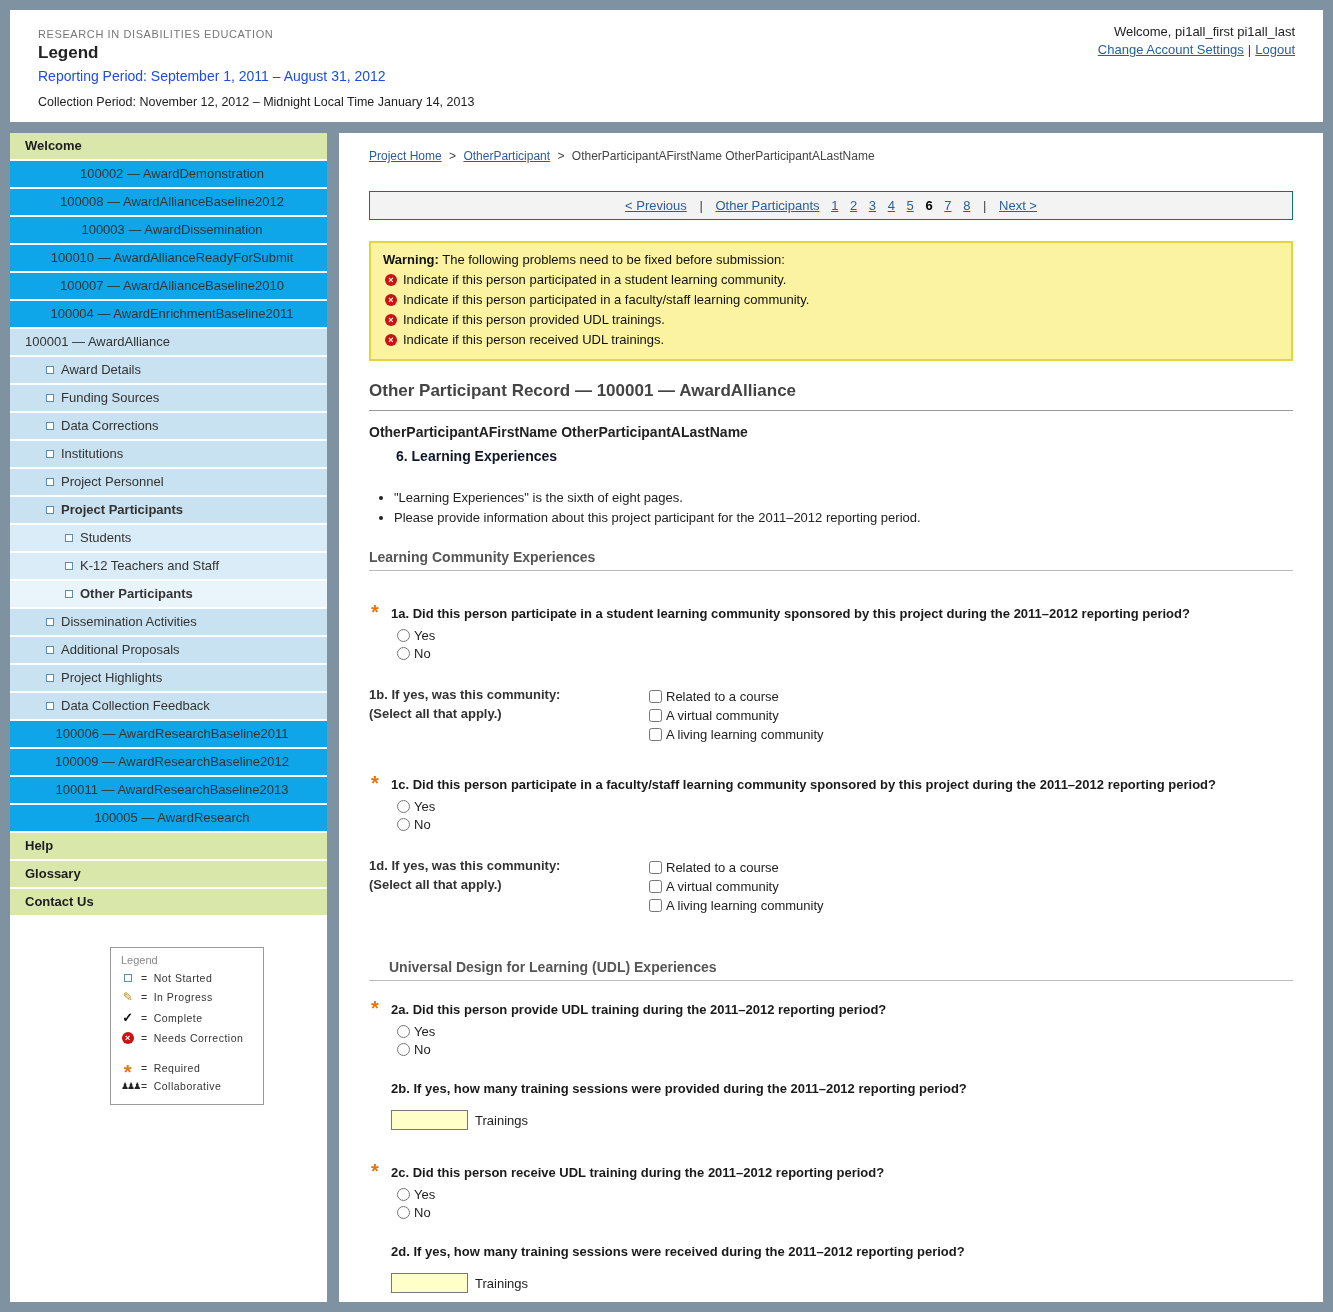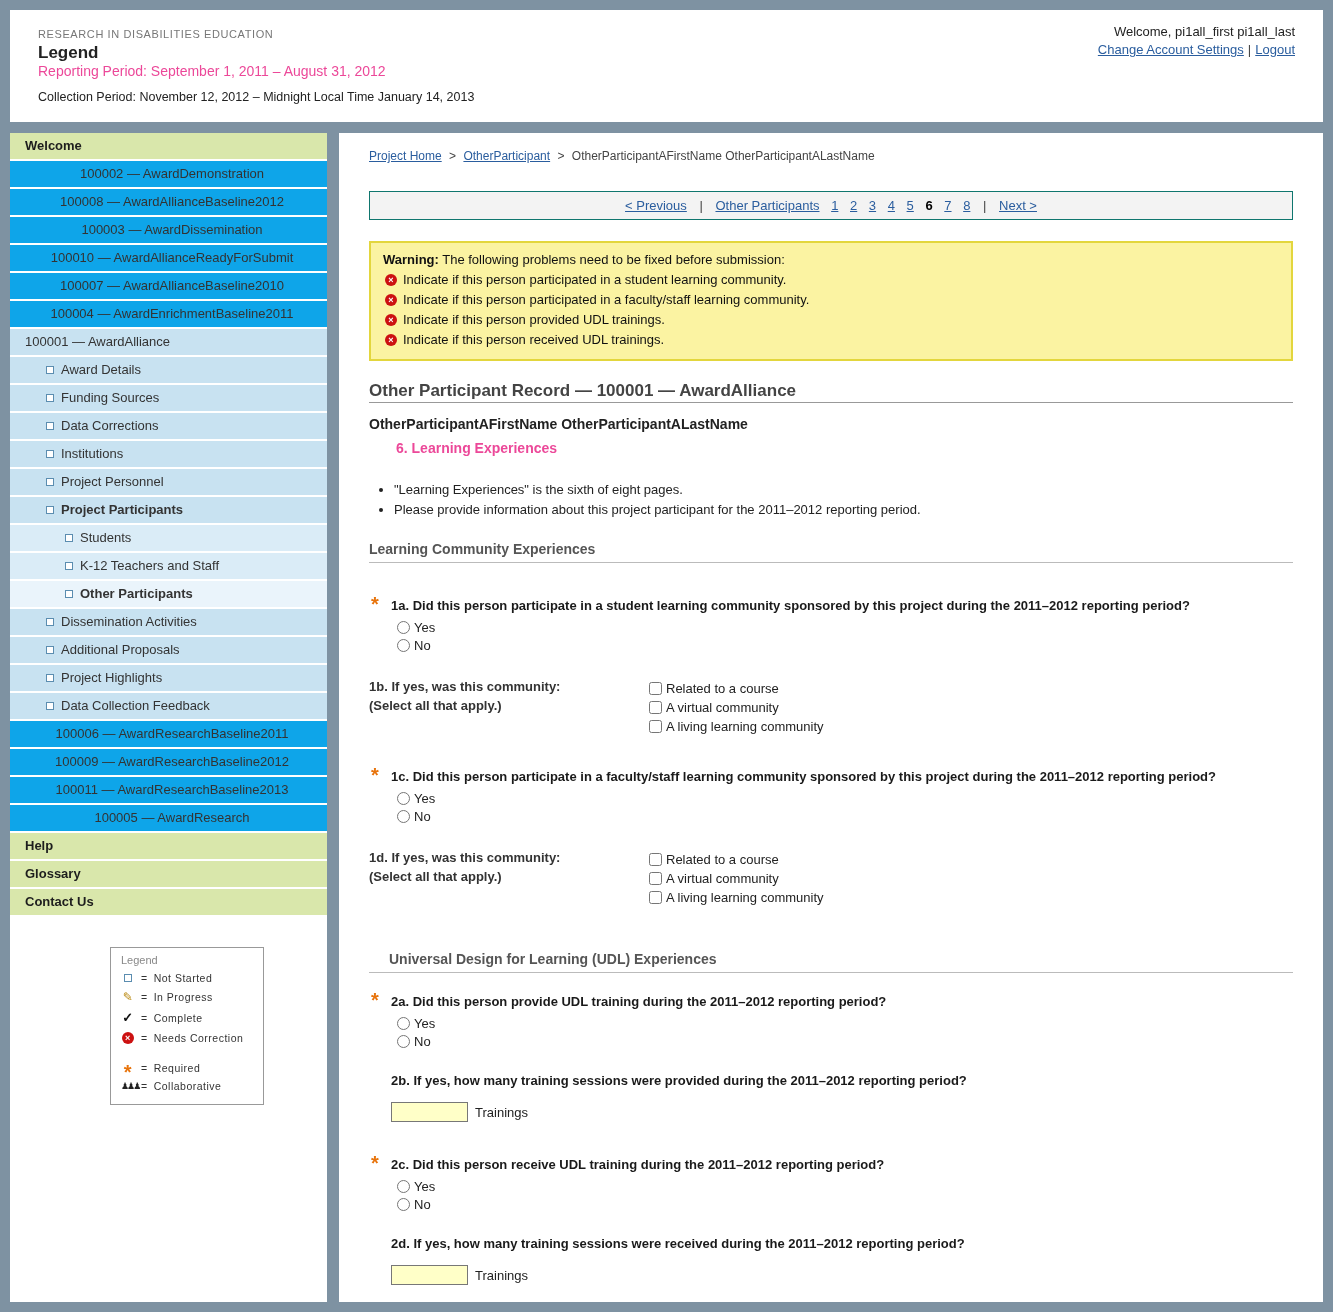--- a/index.html
+++ b/index.html
@@ -14,21 +14,21 @@
   }
   
   .top-header {
     background:#fff;
     height:112px;
     position:relative;
     padding:18px 28px 0 28px;
   }
   .org-line { font-size:11px; color:#777; letter-spacing:.6px; }
   .app-name { font-size:17px; font-weight:bold; color:#222; margin-top:3px; }
-  .reporting { font-size:14px; color:#ec4899; }
+  .reporting { font-size:14px; color:#1d4ed8; margin-top:5px; }
   .collection { font-size:12.5px; color:#222; margin-top:11px; }
   .account-block { position:absolute; top:14px; right:28px; text-align:right; font-size:13px; }
   .account-block .welcome-user { color:#222; margin-bottom:3px; }
   .account-links a { color:#2a5d9e; text-decoration:underline; cursor:pointer; }
   .account-links .pipe { color:#444; margin:0 4px; }
   
   .layout { display:flex; gap:12px; margin-top:11px; height:1169px; }
   
   .sidebar { width:317px; background:#fff; flex:none; overflow:hidden; }
   .ni {
@@ -86,24 +86,24 @@
   .pager .psep { margin:0 5px; color:#444; }
   .warning-box {
     margin-top:21px; background:#fbf3a2; border:2px solid #e3d63d;
     padding:9px 12px 12px 12px; font-size:13px; color:#111;
   }
   .warning-box .w-title { font-weight:bold; }
   .w-item { margin-top:5px; display:flex; align-items:center; }
   .w-item .redx { margin:0 6px 0 2px; flex:none; }
   .record-title {
     margin-top:20px; font-size:17px; font-weight:bold; color:#444;
-    border-bottom:1px solid #999; padding-bottom:1px;
+    border-bottom:1px solid #999; padding-bottom:9px;
   }
   .participant-name { margin-top:13px; font-size:14px; font-weight:bold; color:#222; }
-  .page-heading { margin:8px 0 0 27px; font-size:14px; font-weight:bold; color:#ec4899; }
+  .page-heading { margin:8px 0 0 27px; font-size:14px; font-weight:bold; color:#0f172a; }
   ul.notes { margin:26px 0 0 0; padding-left:25px; }
   ul.notes li { margin-bottom:5px; font-size:13px; color:#222; }
   .section-hd {
     margin-top:24px; font-size:14px; font-weight:bold; color:#555;
     border-bottom:1px solid #bbb; padding-bottom:5px;
   }
   .section-hd.ind { padding-left:20px; }
   .question { position:relative; padding-left:22px; margin-top:34px; font-weight:bold; color:#1a1a1a; line-height:18px; max-width:870px; }
   .question .req-mark { position:absolute; left:2px; top:2px; }
   .options { margin:5px 0 0 28px; }

